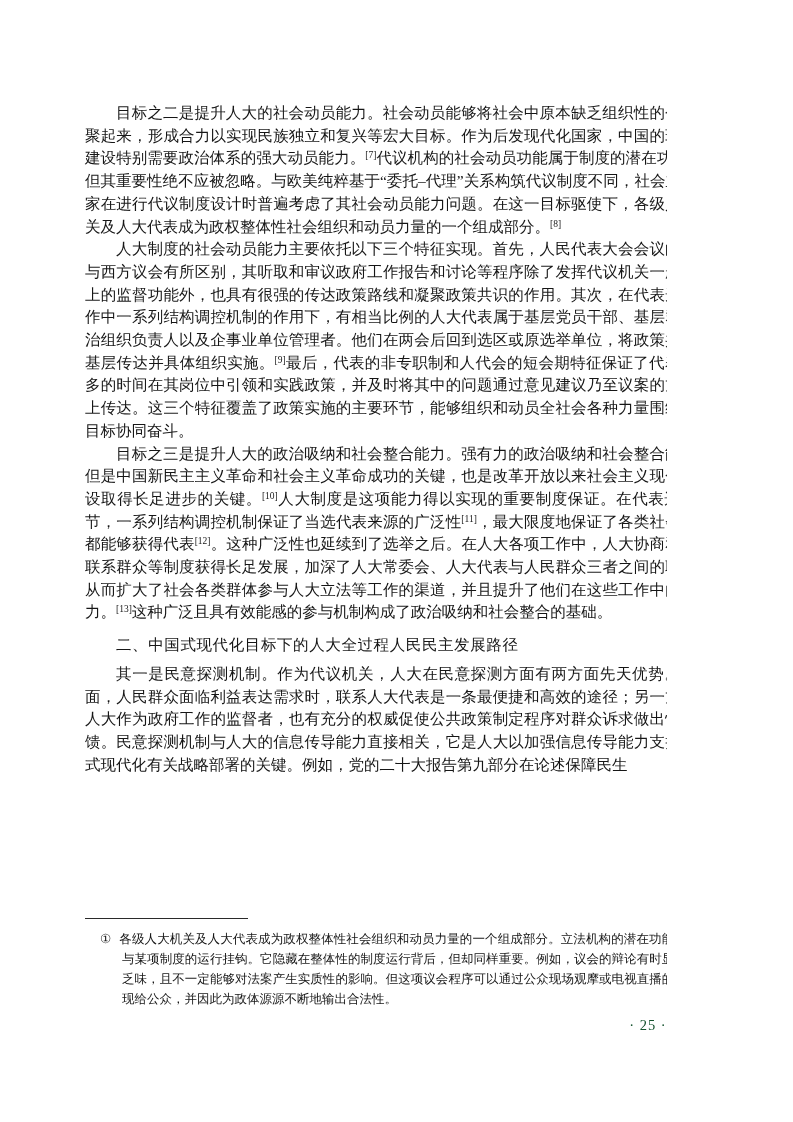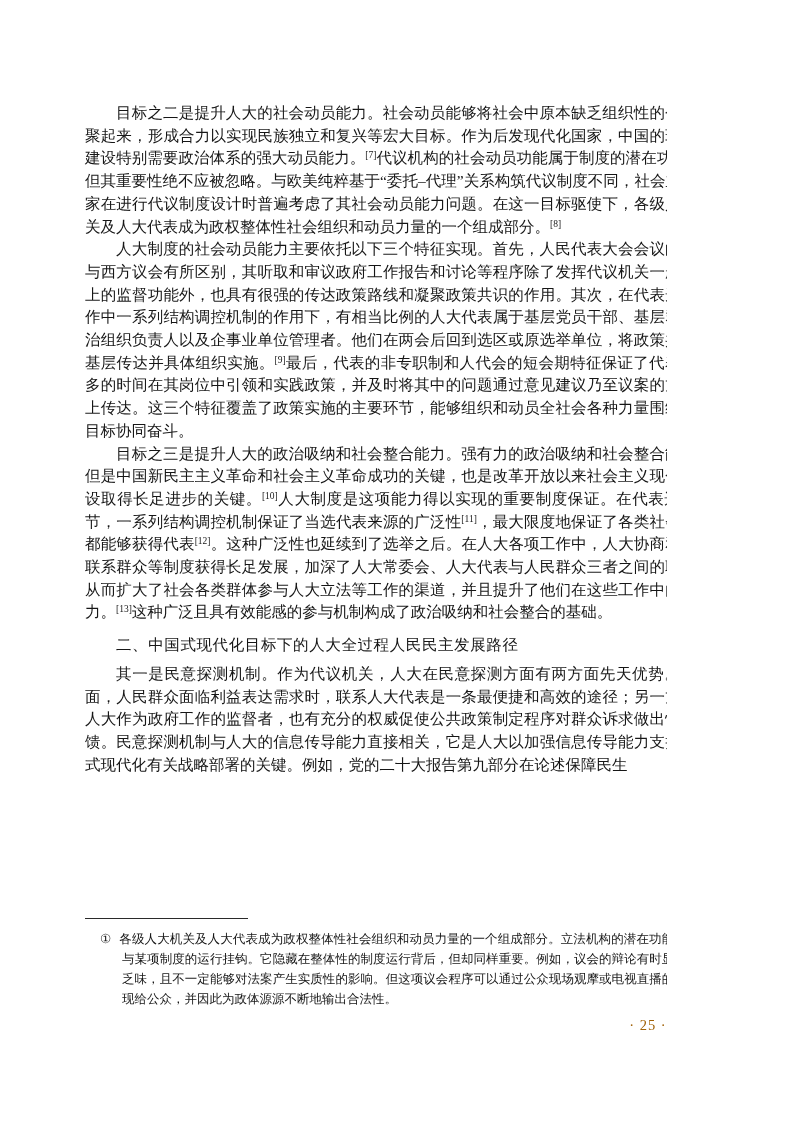--- a/index.html
+++ b/index.html
@@ -62,21 +62,21 @@
   }
   .fn-marker { margin-right: 8px; }
   .page-number {
     position: absolute;
     top: 1017px;
     left: 593px;
     width: 110px;
     text-align: center;
     font-size: 14.5px;
     letter-spacing: 1px;
-    color: #a16207;
+    color: #14532d;
   }
 </style>
 </head>
 <body>
 
 <div class="page">
 
   <main class="article">
       <p class="para">目标之二是提升人大的社会动员能力。社会动员能够将社会中原本缺乏组织性的个体凝聚起来，形成合力以实现民族独立和复兴等宏大目标。作为后发现代化国家，中国的现代化建设特别需要政治体系的强大动员能力。<sup class="ref">[7]</sup>代议机构的社会动员功能属于制度的潜在功能<sup class="ref">①</sup>，但其重要性绝不应被忽略。与欧美纯粹基于“委托–代理”关系构筑代议制度不同，社会主义国家在进行代议制度设计时普遍考虑了其社会动员能力问题。在这一目标驱使下，各级人大机关及人大代表成为政权整体性社会组织和动员力量的一个组成部分。<sup class="ref">[8]</sup></p>
       <p class="para">人大制度的社会动员能力主要依托以下三个特征实现。首先，人民代表大会会议的功能与西方议会有所区别，其听取和审议政府工作报告和讨论等程序除了发挥代议机关一般意义上的监督功能外，也具有很强的传达政策路线和凝聚政策共识的作用。其次，在代表选举工作中一系列结构调控机制的作用下，有相当比例的人大代表属于基层党员干部、基层群众自治组织负责人以及企事业单位管理者。他们在两会后回到选区或原选举单位，将政策共识向基层传达并具体组织实施。<sup class="ref">[9]</sup>最后，代表的非专职制和人代会的短会期特征保证了代表有更多的时间在其岗位中引领和实践政策，并及时将其中的问题通过意见建议乃至议案的方式向上传达。这三个特征覆盖了政策实施的主要环节，能够组织和动员全社会各种力量围绕政策目标协同奋斗。</p>

